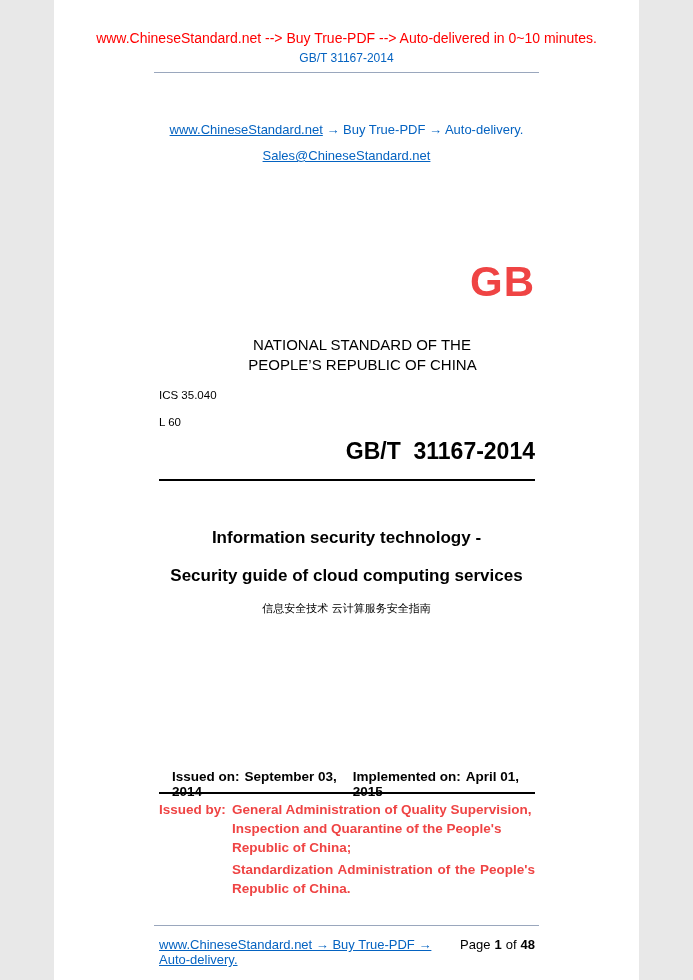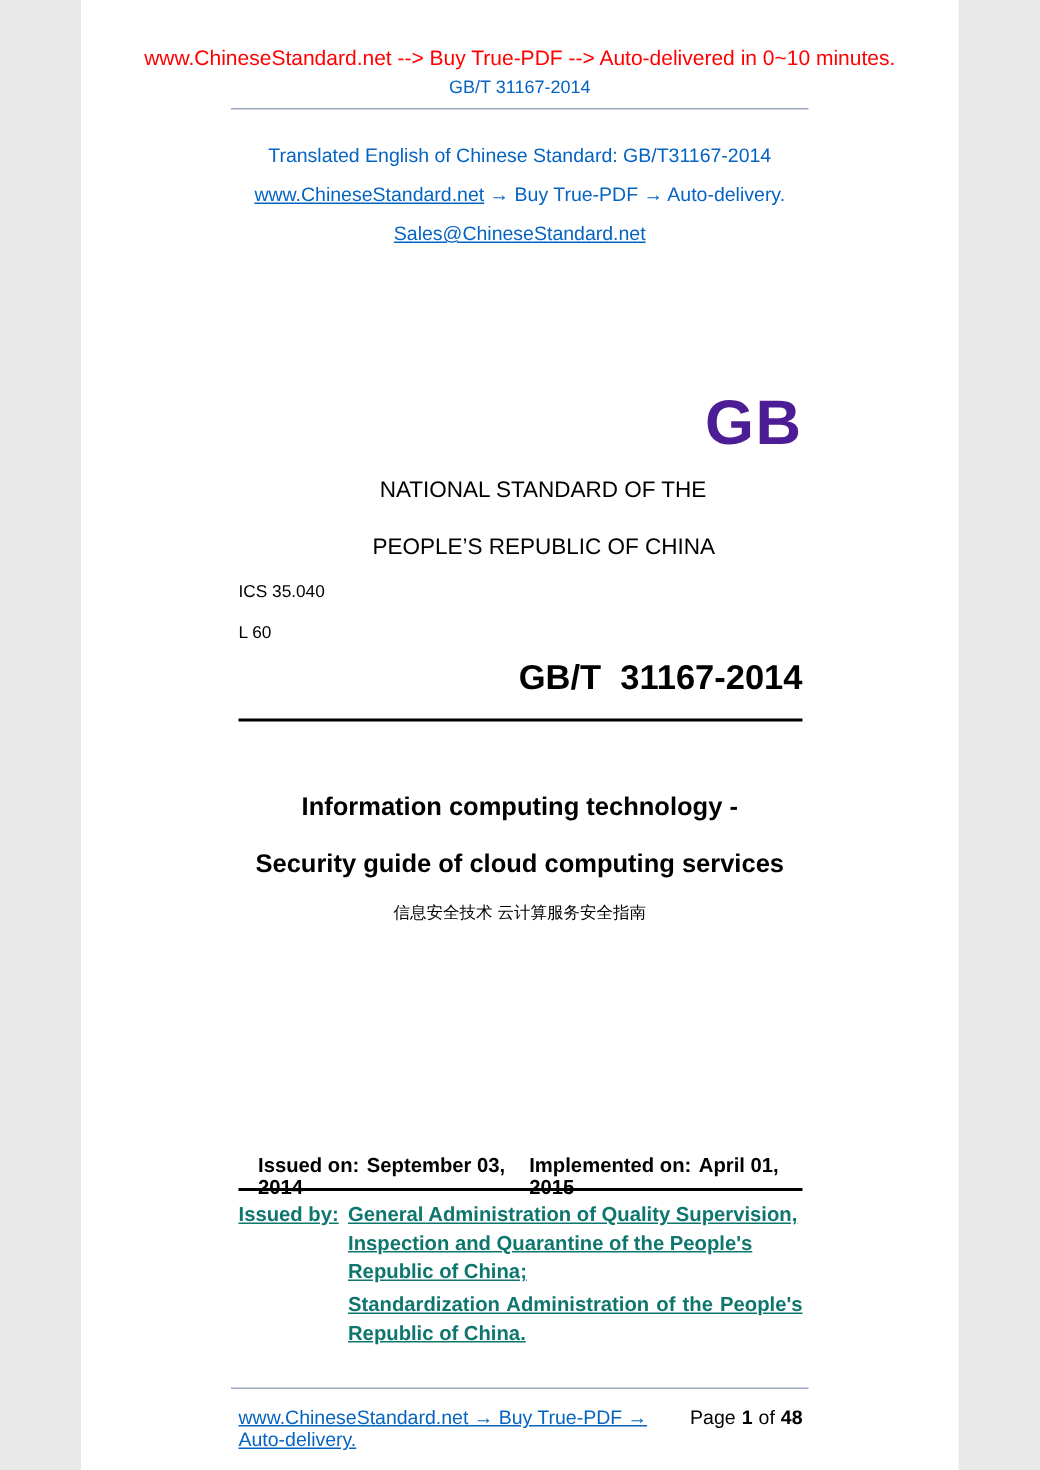--- a/index.html
+++ b/index.html
@@ -27,23 +27,23 @@
   }
   .hr1 { top: 72px; }
   .translated { top: 96px; font-size: 13px; color: #0563c1; }
   .buyline { top: 122px; font-size: 13px; color: #0563c1; }
   .buyline .link { text-decoration: underline; cursor: pointer; }
   .email { top: 148px; font-size: 13px; color: #0563c1; }
   .email span { text-decoration: underline; cursor: pointer; }
 
   .gb-logo {
     top: 258px; right: 104px; font-size: 42px; font-weight: bold;
-    color: #4c1d95; letter-spacing: 1px;
+    color: #ef4444; letter-spacing: 1px;
   }
-  .national1 { top: 318px; font-size: 15px; color: #000; padding-left: 31px; }
+  .national1 { top: 336px; font-size: 15px; color: #000; padding-left: 31px; }
   .national2 { top: 356px; font-size: 15px; color: #000; padding-left: 32px; }
 
   .ics { top: 389px; left: 105px; font-size: 11.5px; color: #000; }
   .lcode { top: 416px; left: 105px; font-size: 11.5px; color: #000; }
 
   .std-number {
     top: 438px; right: 104px; font-size: 23px; font-weight: bold;
     color: #000; white-space: pre;
   }
   .hr-title { top: 479px; left: 105px; right: 104px; border-top: 2px solid #000; height: 0; }
@@ -55,23 +55,22 @@
   .issue-row {
     top: 769px; left: 105px; right: 104px;
     display: flex; justify-content: space-between;
     font-size: 13.5px; font-weight: bold; color: #000; padding-left: 13px;
   }
   .issue-row .lbl { margin-right: 5px; }
   .hr-issue { top: 792px; left: 105px; right: 104px; border-top: 2px solid #000; height: 0; }
 
   .issued-by {
     top: 800px; left: 105px; right: 104px;
-    display: flex; font-size: 13.5px; font-weight: bold; color: #0f766e;
+    display: flex; font-size: 13.5px; font-weight: bold; color: #ef4444;
     line-height: 19px;
-    text-decoration: underline;
   }
   .issued-by .lbl { width: 73px; flex: 0 0 73px; }
   .issued-by .content { flex: 1; }
   .issued-by .content .p1 { margin-bottom: 3px; }
   .issued-by .content .p2 { text-align: justify; }
 
   .hr-footer { top: 925px; }
   .footer-row {
     top: 937px; left: 105px; right: 104px;
     display: flex; justify-content: space-between; align-items: baseline;
@@ -86,21 +85,20 @@
 <body>
 
 <div class="page">
 
   <div class="abs center promo">www.ChineseStandard.net --&gt; Buy True-PDF --&gt; Auto-delivered in 0~10 minutes.</div>
 
   <div class="abs center std-code-top">GB/T 31167-2014</div>
 
   <div class="abs hr-light hr1"></div>
 
-  <div class="abs center translated">Translated English of Chinese Standard: GB/T31167-2014</div>
 
   <div class="abs center buyline">
     <span class="link">www.ChineseStandard.net</span><span> → Buy True-PDF → Auto-delivery.</span>
   </div>
 
   <div class="abs center email">
     <span>Sales@ChineseStandard.net</span>
   </div>
 
   <div class="abs gb-logo">GB</div>
@@ -108,21 +106,21 @@
   <div class="abs center national1">NATIONAL STANDARD OF THE</div>
   <div class="abs center national2">PEOPLE’S REPUBLIC OF CHINA</div>
 
   <div class="abs ics">ICS 35.040</div>
   <div class="abs lcode">L 60</div>
 
   <div class="abs std-number">GB/T  31167-2014</div>
 
   <div class="abs hr-title"></div>
 
-  <div class="abs center title-en1">Information computing technology -</div>
+  <div class="abs center title-en1">Information security technology -</div>
   <div class="abs center title-en2">Security guide of cloud computing services</div>
   <div class="abs center title-zh">信息安全技术 云计算服务安全指南</div>
 
   <div class="abs issue-row">
     <div>
       <span class="lbl">Issued on:</span><span>September 03, 2014</span>
     </div>
     <div>
       <span class="lbl">Implemented on:</span><span>April 01, 2015</span>
     </div>

